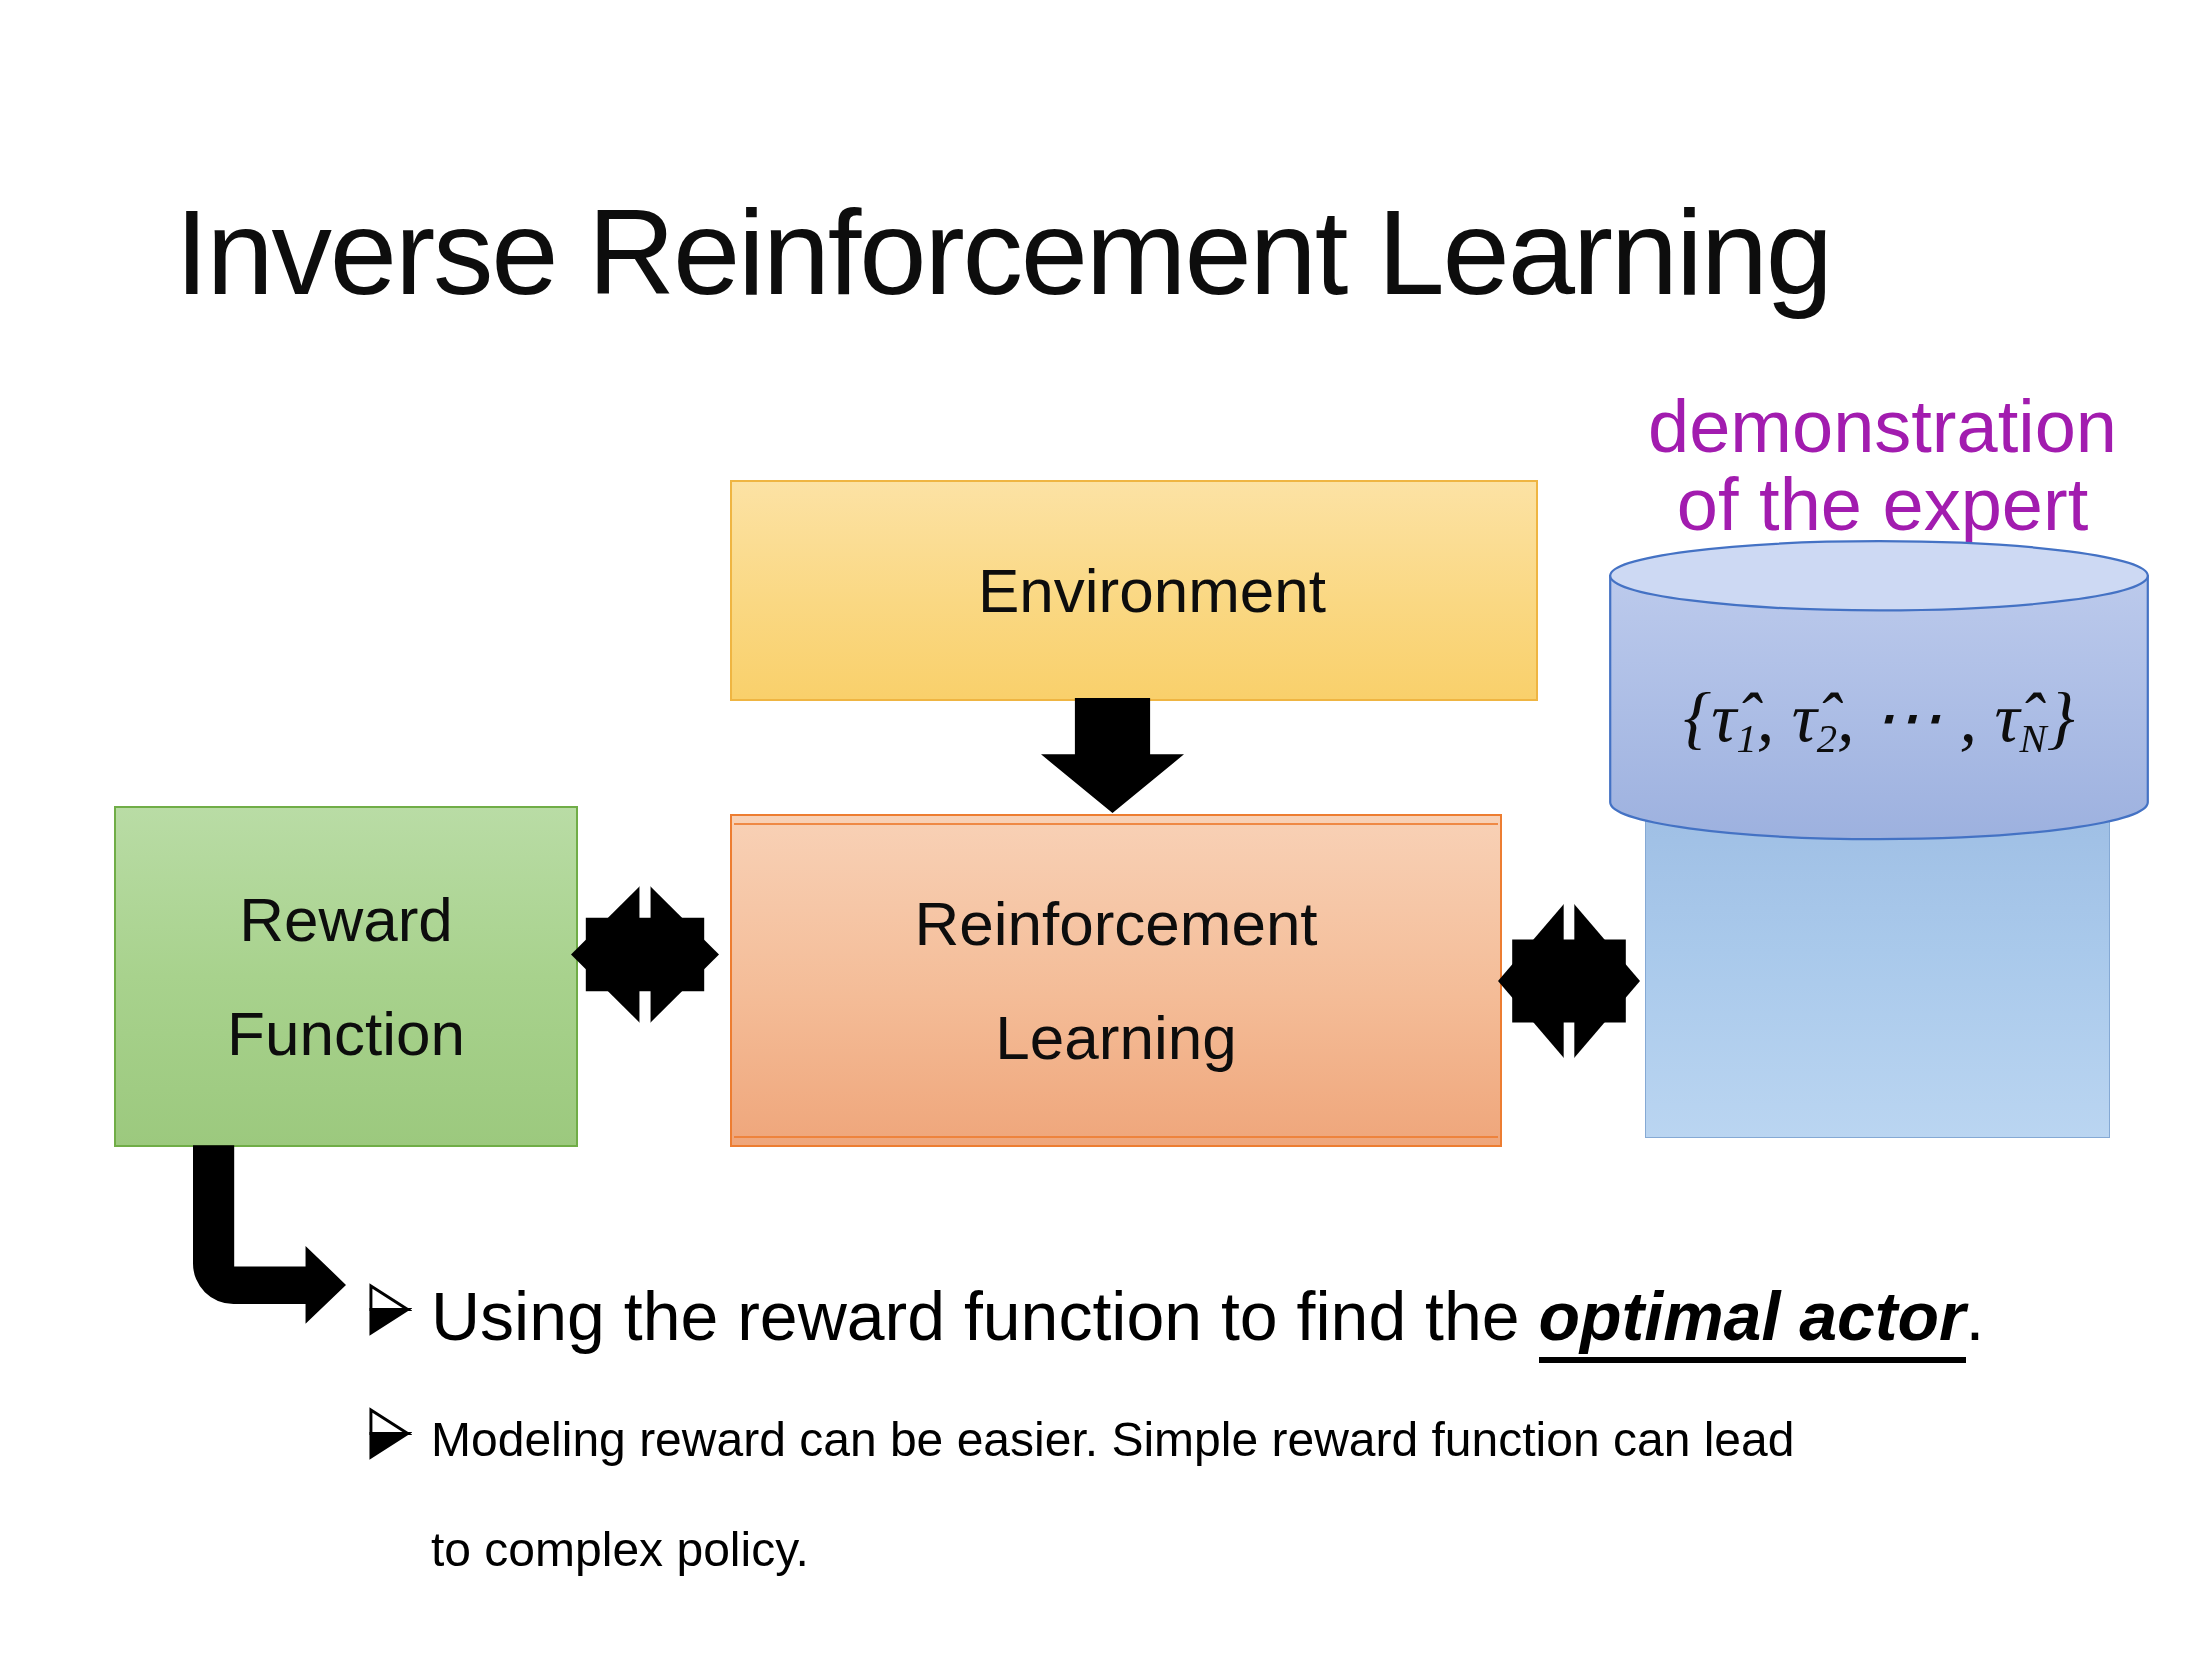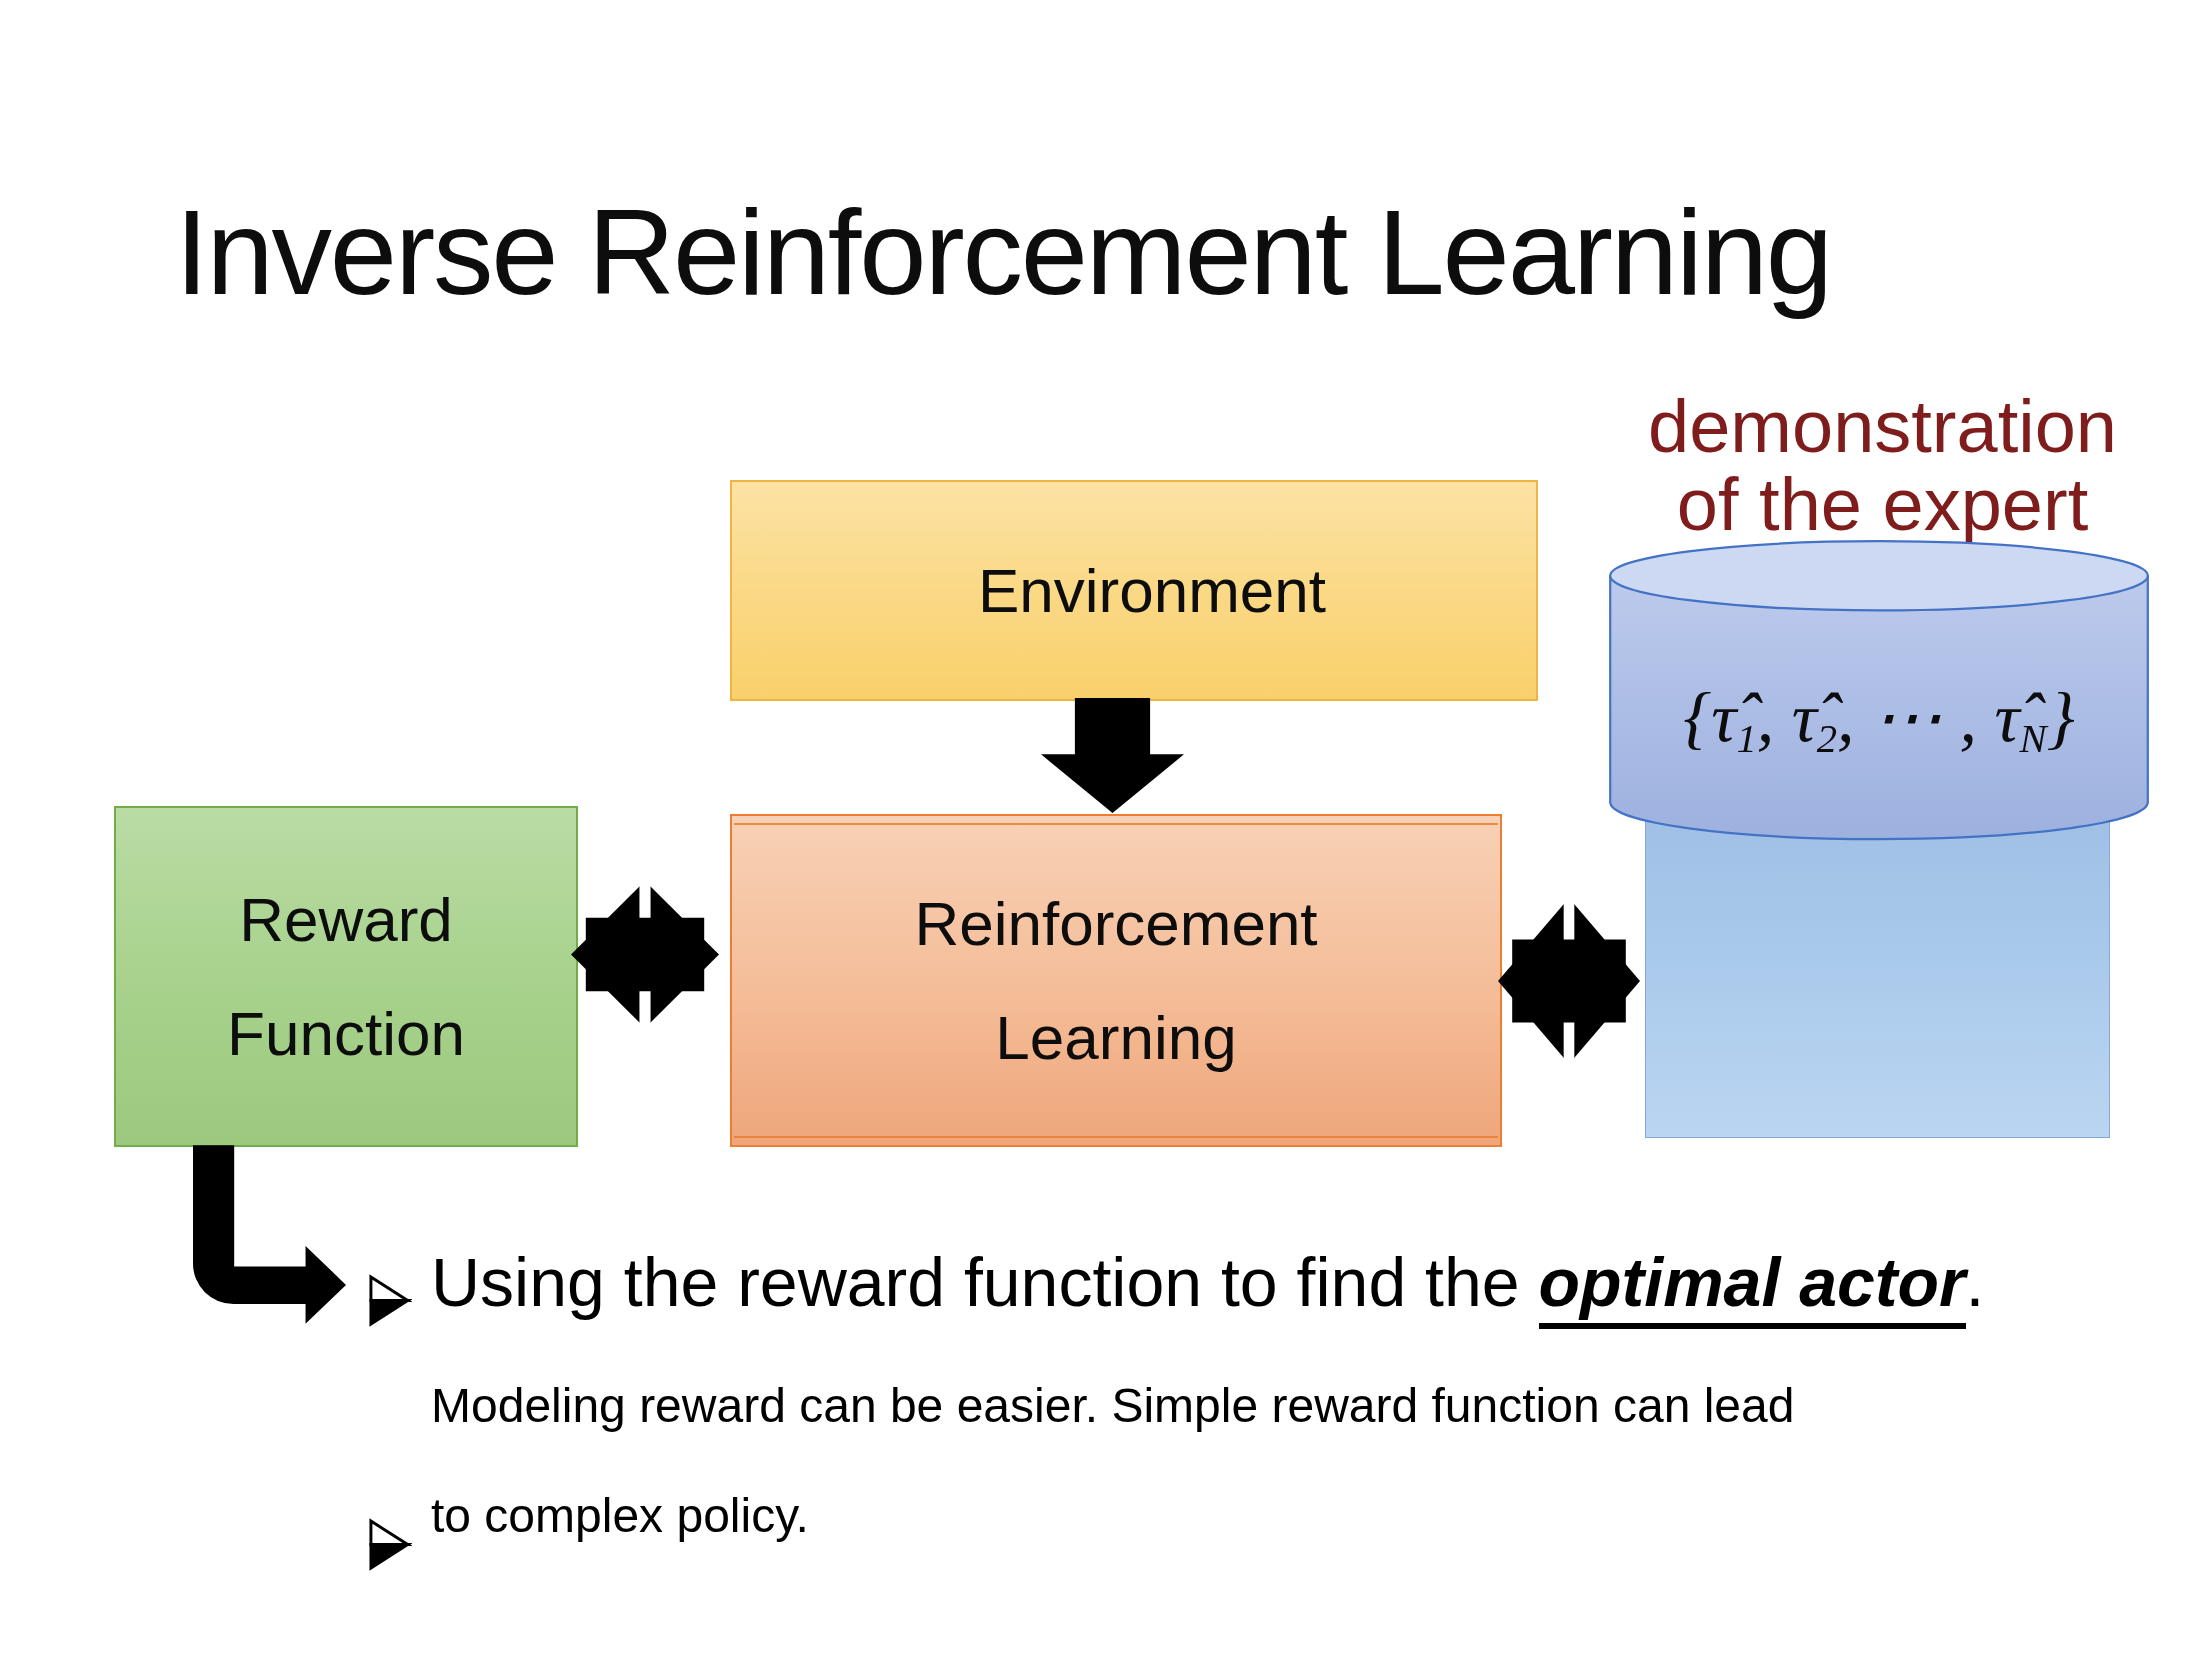--- a/index.html
+++ b/index.html
@@ -12,21 +12,21 @@
 
   
   .title {
     left:175px; top:175px; width:1882px; height:154px;
     font-size:121px; line-height:154px; letter-spacing:-2.2px; color:#0d0d0d; white-space:nowrap;
   }
 
   
   .demo-label {
     left:1625px; top:388px; width:515px;
-    font-size:74px; line-height:78px; text-align:center; color:#7f1d1d;
+    font-size:74px; line-height:78px; text-align:center; color:#a21caf;
   }
 
   
   .flowbox { display:flex; align-items:center; justify-content:center; text-align:center; }
   .flowbox .label { font-size:62px; line-height:114px; color:#0d0d0d; }
 
   .env-box {
     left:730px; top:480px; width:768px; height:217px;
     background:linear-gradient(180deg,#FCE2A4 0%,#FAD883 55%,#F9D06B 100%);
     border:2.9px solid #EFB542;
@@ -83,21 +83,21 @@
   }
 
   
   .xchg-left  { left:571px;  top:881px; width:148px; height:147px; }
   .xchg-right { left:1498px; top:898px; width:142px; height:166px; }
 
   
   .bent-arrow { left:193px; top:1145px; width:153px; height:179px; }
 
   
-  .bullet { display:flex; align-items:flex-end; }
+  .bullet { display:flex; align-items:flex-start;margin-top:34px; }
   .bullet-marker { flex:0 0 auto; margin-right:19px; }
   .bullet1 { left:368px; top:1237px; width:1779px; }
   .bullet1 .bullet-marker { margin-top:11.8px; }
   .bullet1 .btext { font-size:68px; line-height:90px; white-space:nowrap; }
   .bullet2 { left:368px; top:1351px; width:1544px; }
   .bullet2 .bullet-marker { margin-top:22px; }
   .bullet2 .btext { font-size:48px; line-height:110px; width:1397px; }
   .emphasis {
     font-weight:bold; font-style:italic;
     border-bottom:6.6px solid #000; padding-bottom:2.9px;

